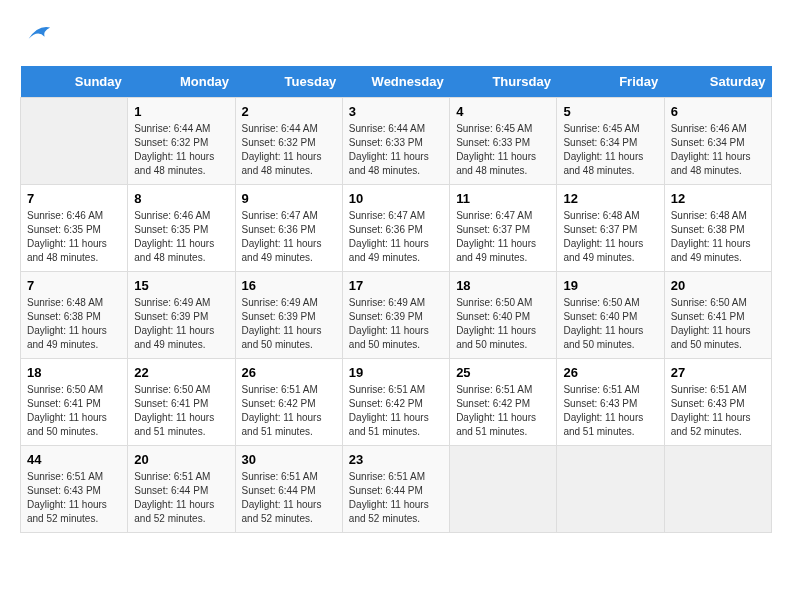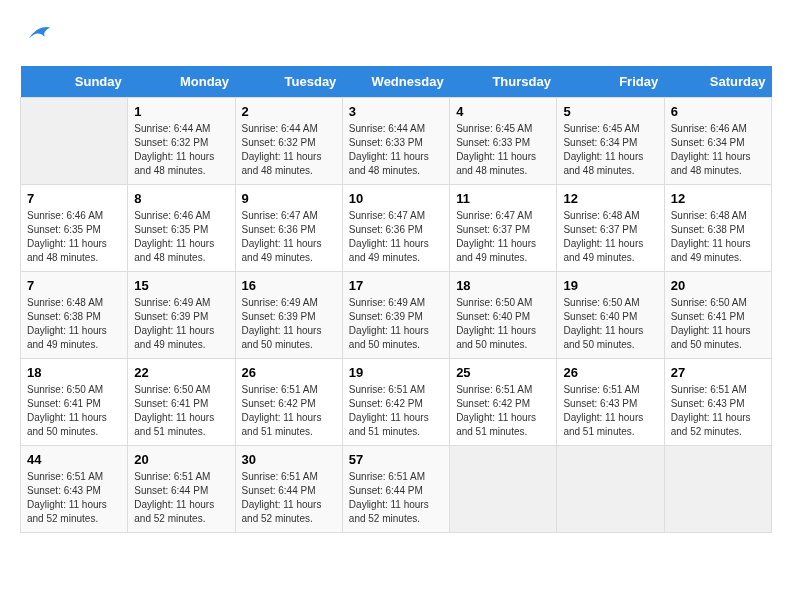--- a/index.html
+++ b/index.html
@@ -242,21 +242,21 @@
         </td>
         <td>
           <span class="day-num">20</span>
           <div class="day-info">Sunrise: 6:51 AM<br>Sunset: 6:44 PM<br>Daylight: 11 hours<br>and 52 minutes.</div>
         </td>
         <td>
           <span class="day-num">30</span>
           <div class="day-info">Sunrise: 6:51 AM<br>Sunset: 6:44 PM<br>Daylight: 11 hours<br>and 52 minutes.</div>
         </td>
         <td>
-          <span class="day-num">57</span>
+          <span class="day-num">23</span>
           <div class="day-info">Sunrise: 6:51 AM<br>Sunset: 6:44 PM<br>Daylight: 11 hours<br>and 52 minutes.</div>
         </td>
         <td class="empty-cell"></td>
         <td class="empty-cell"></td>
         <td class="empty-cell"></td>
       </tr>
     </tbody>
 </table>
 
 </body></html>

